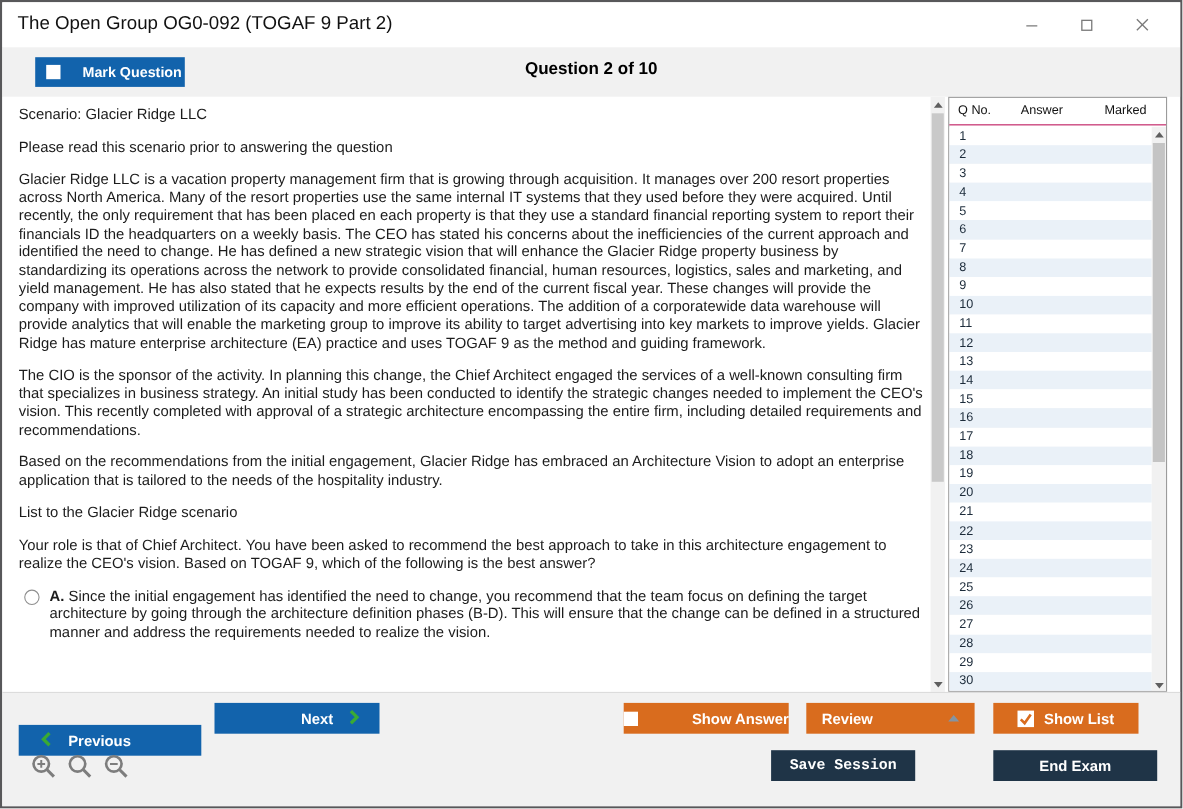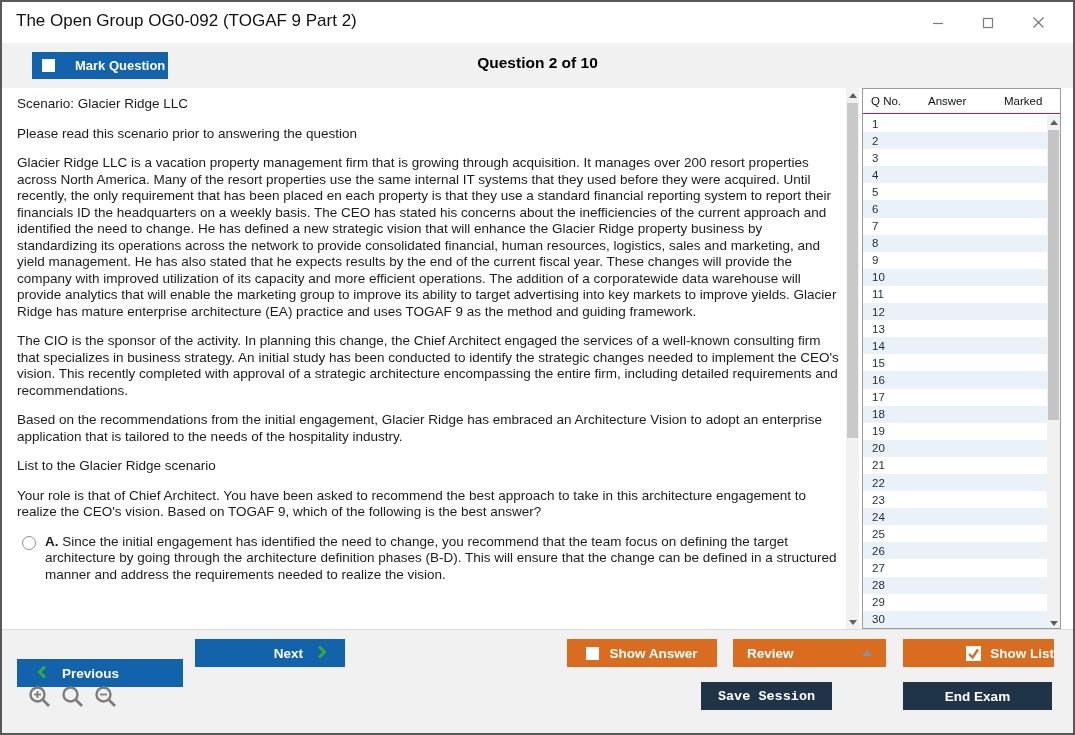--- a/index.html
+++ b/index.html
@@ -68,23 +68,23 @@
   .sb-scroll{right:0; top:0; width:13px; height:515px; background:#f1f1f1;}
   .sb-scroll .thumb{top:15px; height:290px; background:#c4c4c4;}
   
   .footer{position:absolute; left:0; top:627px; right:0; bottom:0; background:var(--strip); border-top:1px solid #dcdcdc;}
   .fbtn{position:absolute; height:28px; display:flex; align-items:center; color:#fff; font-size:13.5px; font-weight:bold; border:none; cursor:default;}
   .fbtn.blue{background:var(--blue);}
   .fbtn.orange{background:var(--orange);}
   .fbtn.navy{background:var(--navy); font-weight:600; justify-content:center;}
   .btn-previous{left:15px; top:9px; width:166px; padding-left:20px; gap:15px;margin-top:20px;}
   .btn-next{left:193px; top:9px; width:150px; justify-content:flex-end; padding-right:18px; gap:14px;}
-  .btn-show-answer{left:565px; top:9px; width:150px; justify-content:center; gap:10px;}
+  .btn-show-answer{left:565px; top:9px; width:150px; justify-content:space-between; gap:10px;}
   .btn-review{left:731px; top:9px; width:153px; justify-content:space-between; padding:0 14px;}
-  .btn-show-list{left:901px; top:9px; width:151px; justify-content:flex-end; gap:9px;}
+  .btn-show-list{left:901px; top:9px; width:132px; justify-content:center; gap:9px;}
   .btn-save-session{left:699px; top:52px; width:131px;font-family:Liberation Mono, monospace;}
   .btn-end-exam{left:901px; top:52px; width:149px;}
   .cb-checked{width:15px; height:15px; background:#fff; position:relative; flex:0 0 auto;}
   .review-caret{width:0;height:0;border-left:5px solid transparent;border-right:5px solid transparent;border-bottom:6px solid #8494a2;}
   .zoom-tools{position:absolute; left:26px; top:55px; display:flex; gap:9px; align-items:center;}
   .zoom-tools svg{display:block;}
 </style>
 </head>
 <body>
 

